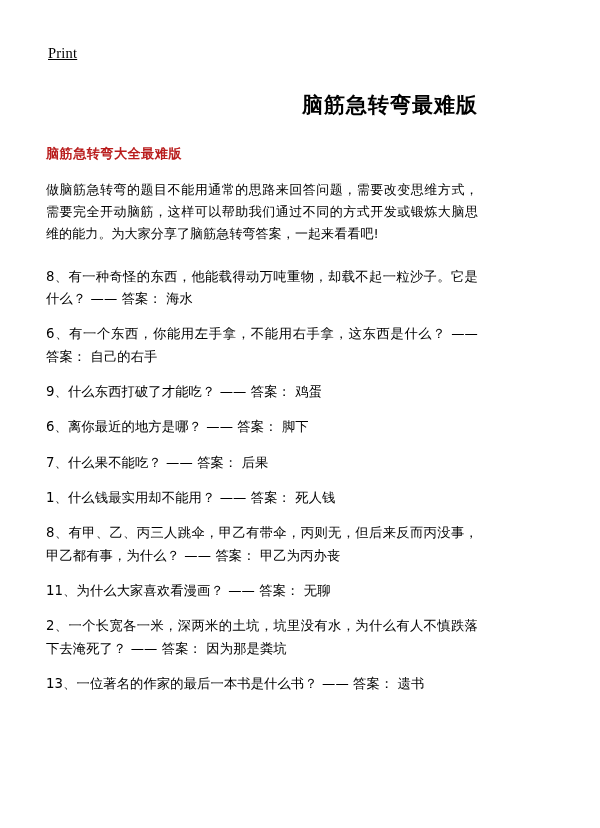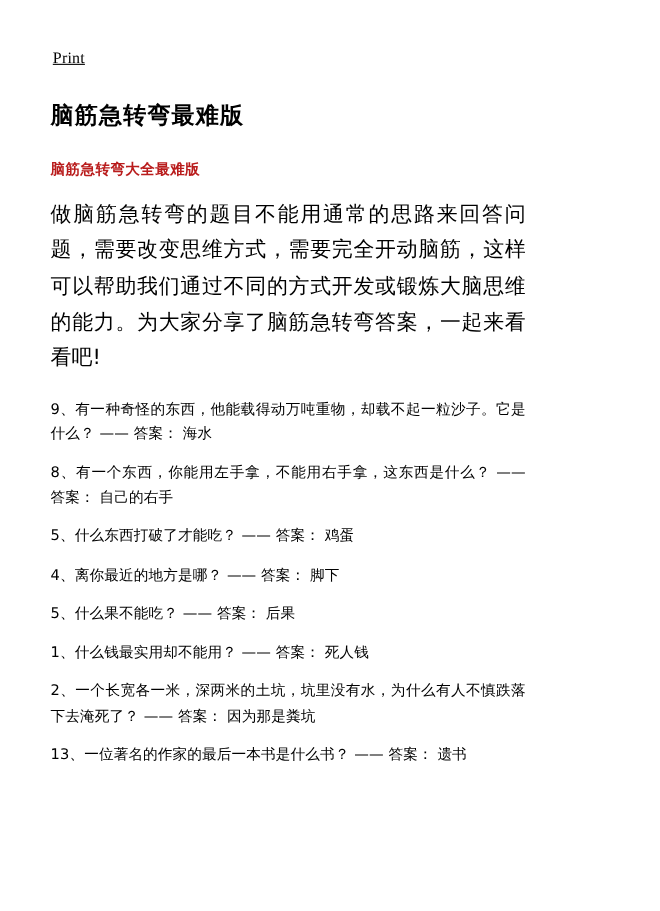--- a/index.html
+++ b/index.html
@@ -24,39 +24,39 @@
   .print-link {
     font-family: "Liberation Serif", "DejaVu Serif", serif;
     font-size: 14.5px;
     line-height: 1;
     color: #000;
     margin: 0 0 30px 2px;
     display: inline-block;
     letter-spacing: 0.2px;
   }
   .doc-title {
-    text-align: left;
+    text-align: right;
     font-family: "DejaVu Sans", "Liberation Sans", sans-serif;
     font-weight: bold;
     font-size: 21px;
     letter-spacing: 1px;
     margin: 0 0 26px 0;
     color: #000;
   }
   .doc-subtitle {
     font-family: "DejaVu Sans", "Liberation Sans", sans-serif;
     font-weight: bold;
     font-size: 13.2px;
     letter-spacing: 0.4px;
     margin: 0 0 16px 0;
     color: #b91c1c;
   }
   .intro {
     font-family: "DejaVu Sans", "Liberation Sans", sans-serif;
-    font-size: 19px;
+    font-size: 13px;
     line-height: 1.72;
     margin: 0 0 20px 0;
     text-align: justify;
     color: #000;
     letter-spacing: 0.1px;
   }
   .qa-list {
     margin: 0;
     padding: 0;
     list-style: none;
@@ -78,24 +78,26 @@
 
   <a class="print-link" href="#">Print</a>
 
   <h1 class="doc-title">脑筋急转弯最难版</h1>
 
   <h2 class="doc-subtitle">脑筋急转弯大全最难版</h2>
 
   <p class="intro">做脑筋急转弯的题目不能用通常的思路来回答问题，需要改变思维方式，需要完全开动脑筋，这样可以帮助我们通过不同的方式开发或锻炼大脑思维的能力。为大家分享了脑筋急转弯答案，一起来看看吧!</p>
 
   <ul class="qa-list">
-    <li class="qa-item">9、有一种奇怪的东西，他能载得动万吨重物，却载不起一粒沙子。它是什么？ —— 答案：  海水</li>
-    <li class="qa-item">8、有一个东西，你能用左手拿，不能用右手拿，这东西是什么？ —— 答案：  自己的右手</li>
-    <li class="qa-item">5、什么东西打破了才能吃？ —— 答案：  鸡蛋</li>
-    <li class="qa-item">4、离你最近的地方是哪？ —— 答案：  脚下</li>
-    <li class="qa-item">5、什么果不能吃？ —— 答案：  后果</li>
+    <li class="qa-item">8、有一种奇怪的东西，他能载得动万吨重物，却载不起一粒沙子。它是什么？ —— 答案：  海水</li>
+    <li class="qa-item">6、有一个东西，你能用左手拿，不能用右手拿，这东西是什么？ —— 答案：  自己的右手</li>
+    <li class="qa-item">9、什么东西打破了才能吃？ —— 答案：  鸡蛋</li>
+    <li class="qa-item">6、离你最近的地方是哪？ —— 答案：  脚下</li>
+    <li class="qa-item">7、什么果不能吃？ —— 答案：  后果</li>
     <li class="qa-item">1、什么钱最实用却不能用？ —— 答案：  死人钱</li>
+    <li class="qa-item">8、有甲、乙、丙三人跳伞，甲乙有带伞，丙则无，但后来反而丙没事，甲乙都有事，为什么？ —— 答案：  甲乙为丙办丧</li>
+    <li class="qa-item">11、为什么大家喜欢看漫画？ —— 答案：  无聊</li>
     <li class="qa-item">2、一个长宽各一米，深两米的土坑，坑里没有水，为什么有人不慎跌落下去淹死了？ —— 答案：  因为那是粪坑</li>
     <li class="qa-item">13、一位著名的作家的最后一本书是什么书？ —— 答案：  遗书</li>
 
   </ul>
 
 </div>
 
 </body></html>

